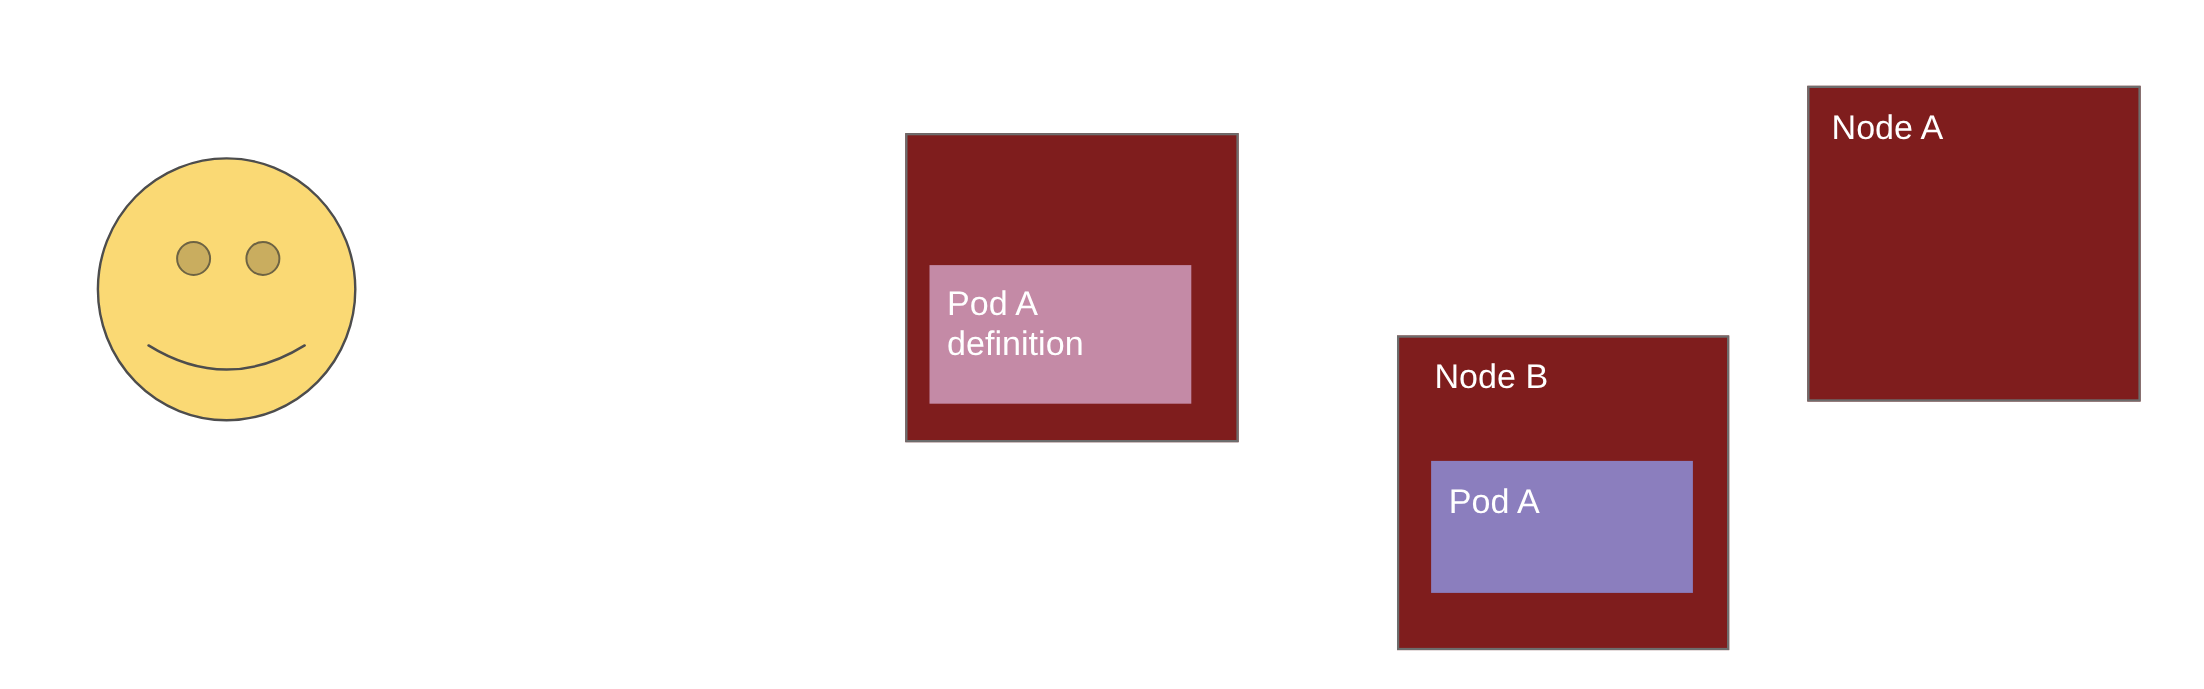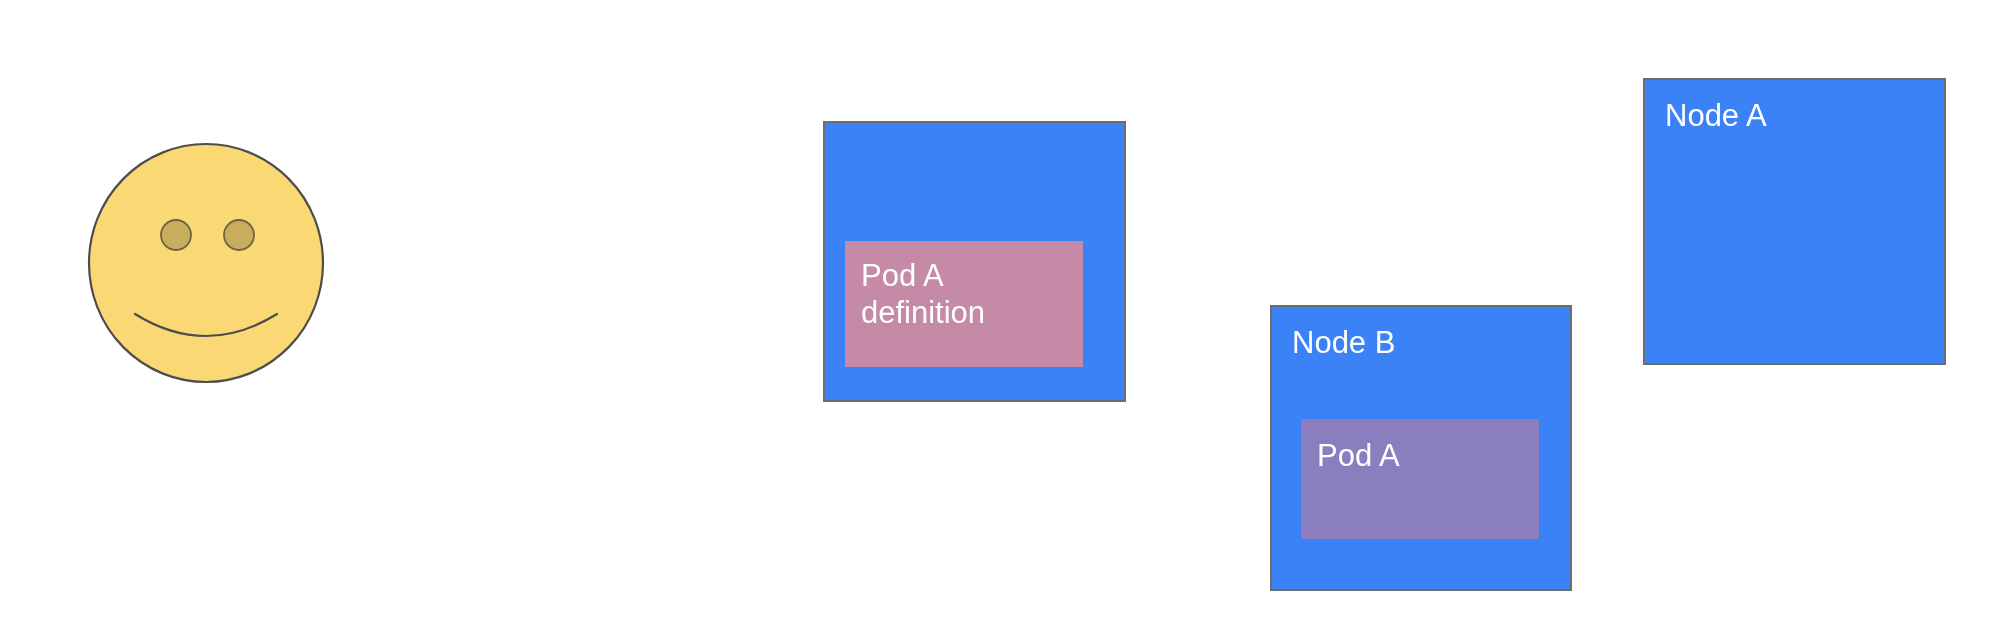--- a/index.html
+++ b/index.html
@@ -27,21 +27,21 @@
     width: 240px;
     height: 244px;
   }
   .smiley-svg { display: block; width: 100%; height: 100%; }
 
   
   .box {
     position: absolute;
     box-sizing: border-box;
     border: 2px solid #6d6d6d;
-    background: #3b82f6;
+    background: #7f1d1d;
     padding-left: 32px;
   }
   .box-title {
     position: absolute;
     color: #ffffff;
     font-size: 31px;
     line-height: 37px;
     font-family: "Liberation Sans", sans-serif;
     white-space: pre-line;
     letter-spacing: 0px;
@@ -82,21 +82,21 @@
   }
 
   
   .node-b-box {
     left: 1270px;
     top: 305px;
     width: 302px;
     height: 286px;
   }
   .node-b-box .box-title {
-    left: 20px;
+    left: 32px;
     top: 17px;
     width: 260px;
   }
 
   
   .pod-box {
     position: absolute;
     left: 29px;
     top: 112px;
     width: 238px;

